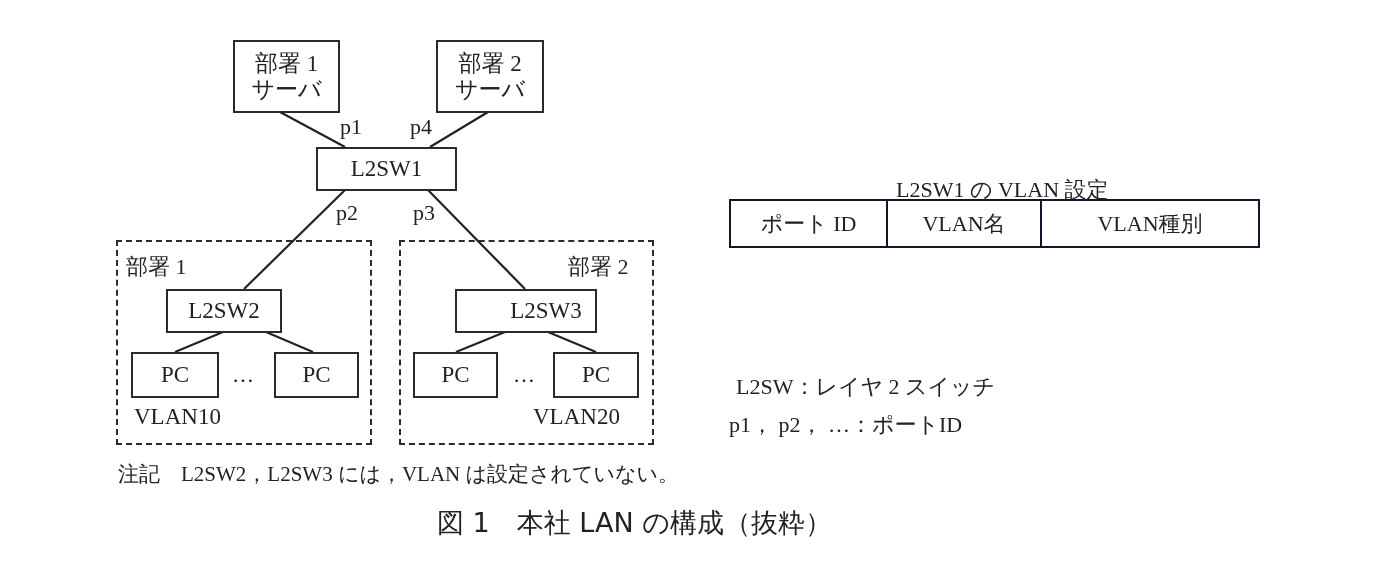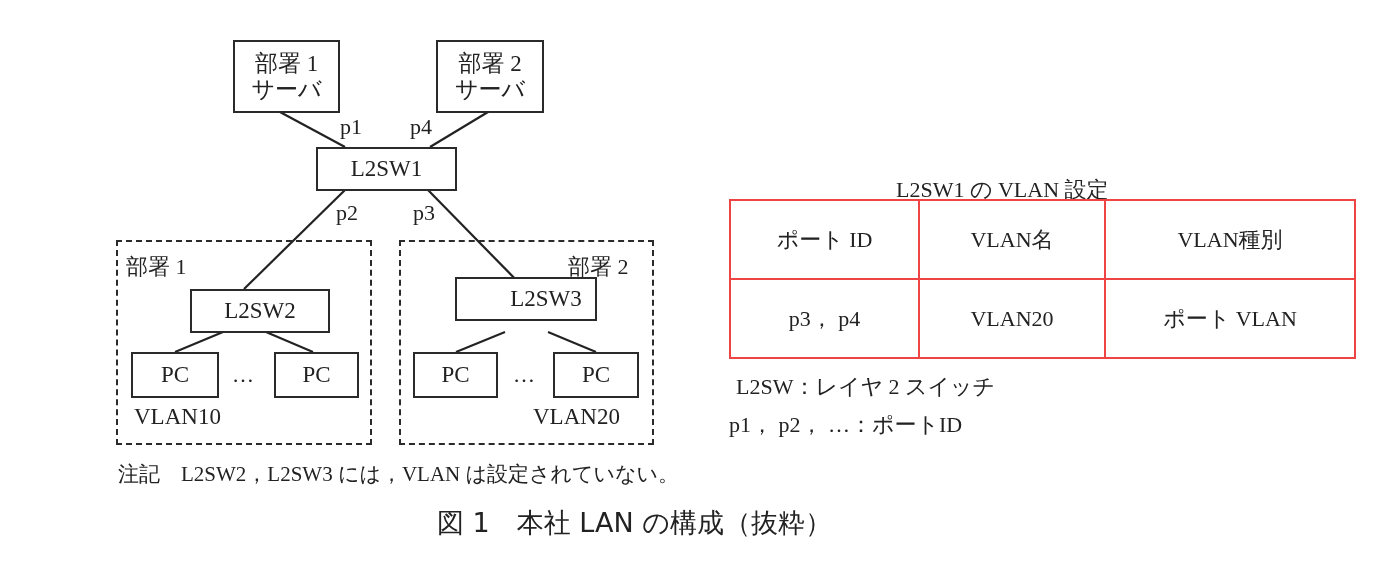--- a/index.html
+++ b/index.html
@@ -7,21 +7,21 @@
          font-family:"DejaVu Serif","Liberation Serif", serif; color:#222; }
   .box { position:absolute; border:2px solid #2a2a2a; box-sizing:border-box; background:#fff;
          display:flex; align-items:center; justify-content:center; text-align:center;
          font-size:23px; line-height:1.12; font-family:"Liberation Serif","DejaVu Serif", serif; }
   .dash { position:absolute; border:2.5px dashed #2a2a2a; box-sizing:border-box; }
   .txt { position:absolute; font-size:22px; white-space:nowrap;
          font-family:"Liberation Serif","DejaVu Serif", serif;text-align:center; }
   svg.lines { position:absolute; left:0; top:0; }
   table.vlan { position:absolute; left:729px; top:199px; border-collapse:collapse;
                font-family:"Liberation Serif","DejaVu Serif", serif; font-size:22px; }
-  table.vlan td { border:2px solid #ef4444; text-align:center; height:45px; padding:16px; }
+  table.vlan td { border:2px solid #0f172a; text-align:center; height:45px; padding:0; }
   .caption { position:absolute; left:437px; top:505px; font-size:27px;
              font-family:"DejaVu Sans","Liberation Sans", sans-serif; white-space:nowrap; }
 </style>
 </head>
 <body>
 
 <svg class="lines" width="1398" height="580">
   <line x1="280" y1="112" x2="345" y2="147" stroke="#222" stroke-width="2.2"></line>
   <line x1="488" y1="112" x2="430" y2="147" stroke="#222" stroke-width="2.2"></line>
   <line x1="345" y1="190" x2="244" y2="289" stroke="#222" stroke-width="2.2"></line>
@@ -46,59 +46,54 @@
 
 <div class="box" style="left:316px;top:147px;width:141px;height:44px;">
   <span>L2SW1</span>
 </div>
 
 <div class="txt" style="left:336px;top:200px;">p2</div>
 <div class="txt" style="left:402px;top:200px;margin-left:11px;">p3</div>
 
 <div class="dash" style="left:116px;top:240px;width:256px;height:205px;"></div>
 <div class="txt" style="left:126px;top:252px;">部署 1</div>
-<div class="box" style="left:190px;top:289px;width:140px;height:44px;">
+<div class="box" style="left:166px;top:289px;width:116px;height:44px;">
   <span>L2SW2</span>
 </div>
 <div class="box" style="left:131px;top:352px;width:88px;height:46px;">
   <span>PC</span>
 </div>
 <div class="txt" style="left:232px;top:362px;">…</div>
 <div class="box" style="left:274px;top:352px;width:85px;height:46px;">
   <span>PC</span>
 </div>
 <div class="txt" style="left:134px;top:404px;font-size:23px;">VLAN10</div>
 
 <div class="dash" style="left:399px;top:240px;width:255px;height:205px;"></div>
 <div class="txt" style="left:568px;top:252px;">部署 2</div>
-<div class="box" style="left:455px;top:277px;width:142px;height:44px;padding-left:40px;">
+<div class="box" style="left:455px;top:289px;width:142px;height:44px;padding-left:40px;">
   <span>L2SW3</span>
 </div>
 <div class="box" style="left:413px;top:352px;width:85px;height:46px;">
   <span>PC</span>
 </div>
 <div class="txt" style="left:513px;top:362px;">…</div>
 <div class="box" style="left:553px;top:352px;width:86px;height:46px;">
   <span>PC</span>
 </div>
 <div class="txt" style="left:533px;top:404px;font-size:23px;">VLAN20</div>
 
 <div class="txt" style="left:896px;top:167px;margin-top:8px;">L2SW1 の VLAN 設定</div>
 <table class="vlan">
   <tbody>
       <tr>
     <td style="width:155px;">ポート ID</td>
     <td style="width:152px;">VLAN名</td>
     <td style="width:216px;">VLAN種別</td>
   </tr>
-  <tr>
-    <td>p3， p4</td>
-    <td>VLAN20</td>
-    <td>ポート VLAN</td>
-  </tr>
 </tbody>
   </table>
 
 <div class="txt" style="left:729px;top:372px;margin-left:7px;">L2SW：レイヤ 2 スイッチ</div>
 <div class="txt" style="left:729px;top:410px;">p1， p2， …：ポートID</div>
 
 <div class="txt" style="left:118px;top:460px;font-size:21px;">注記　L2SW2，L2SW3 には，VLAN は設定されていない。</div>
 <div class="caption">図 1　本社 LAN の構成（抜粋）</div>
 
 </body></html>

